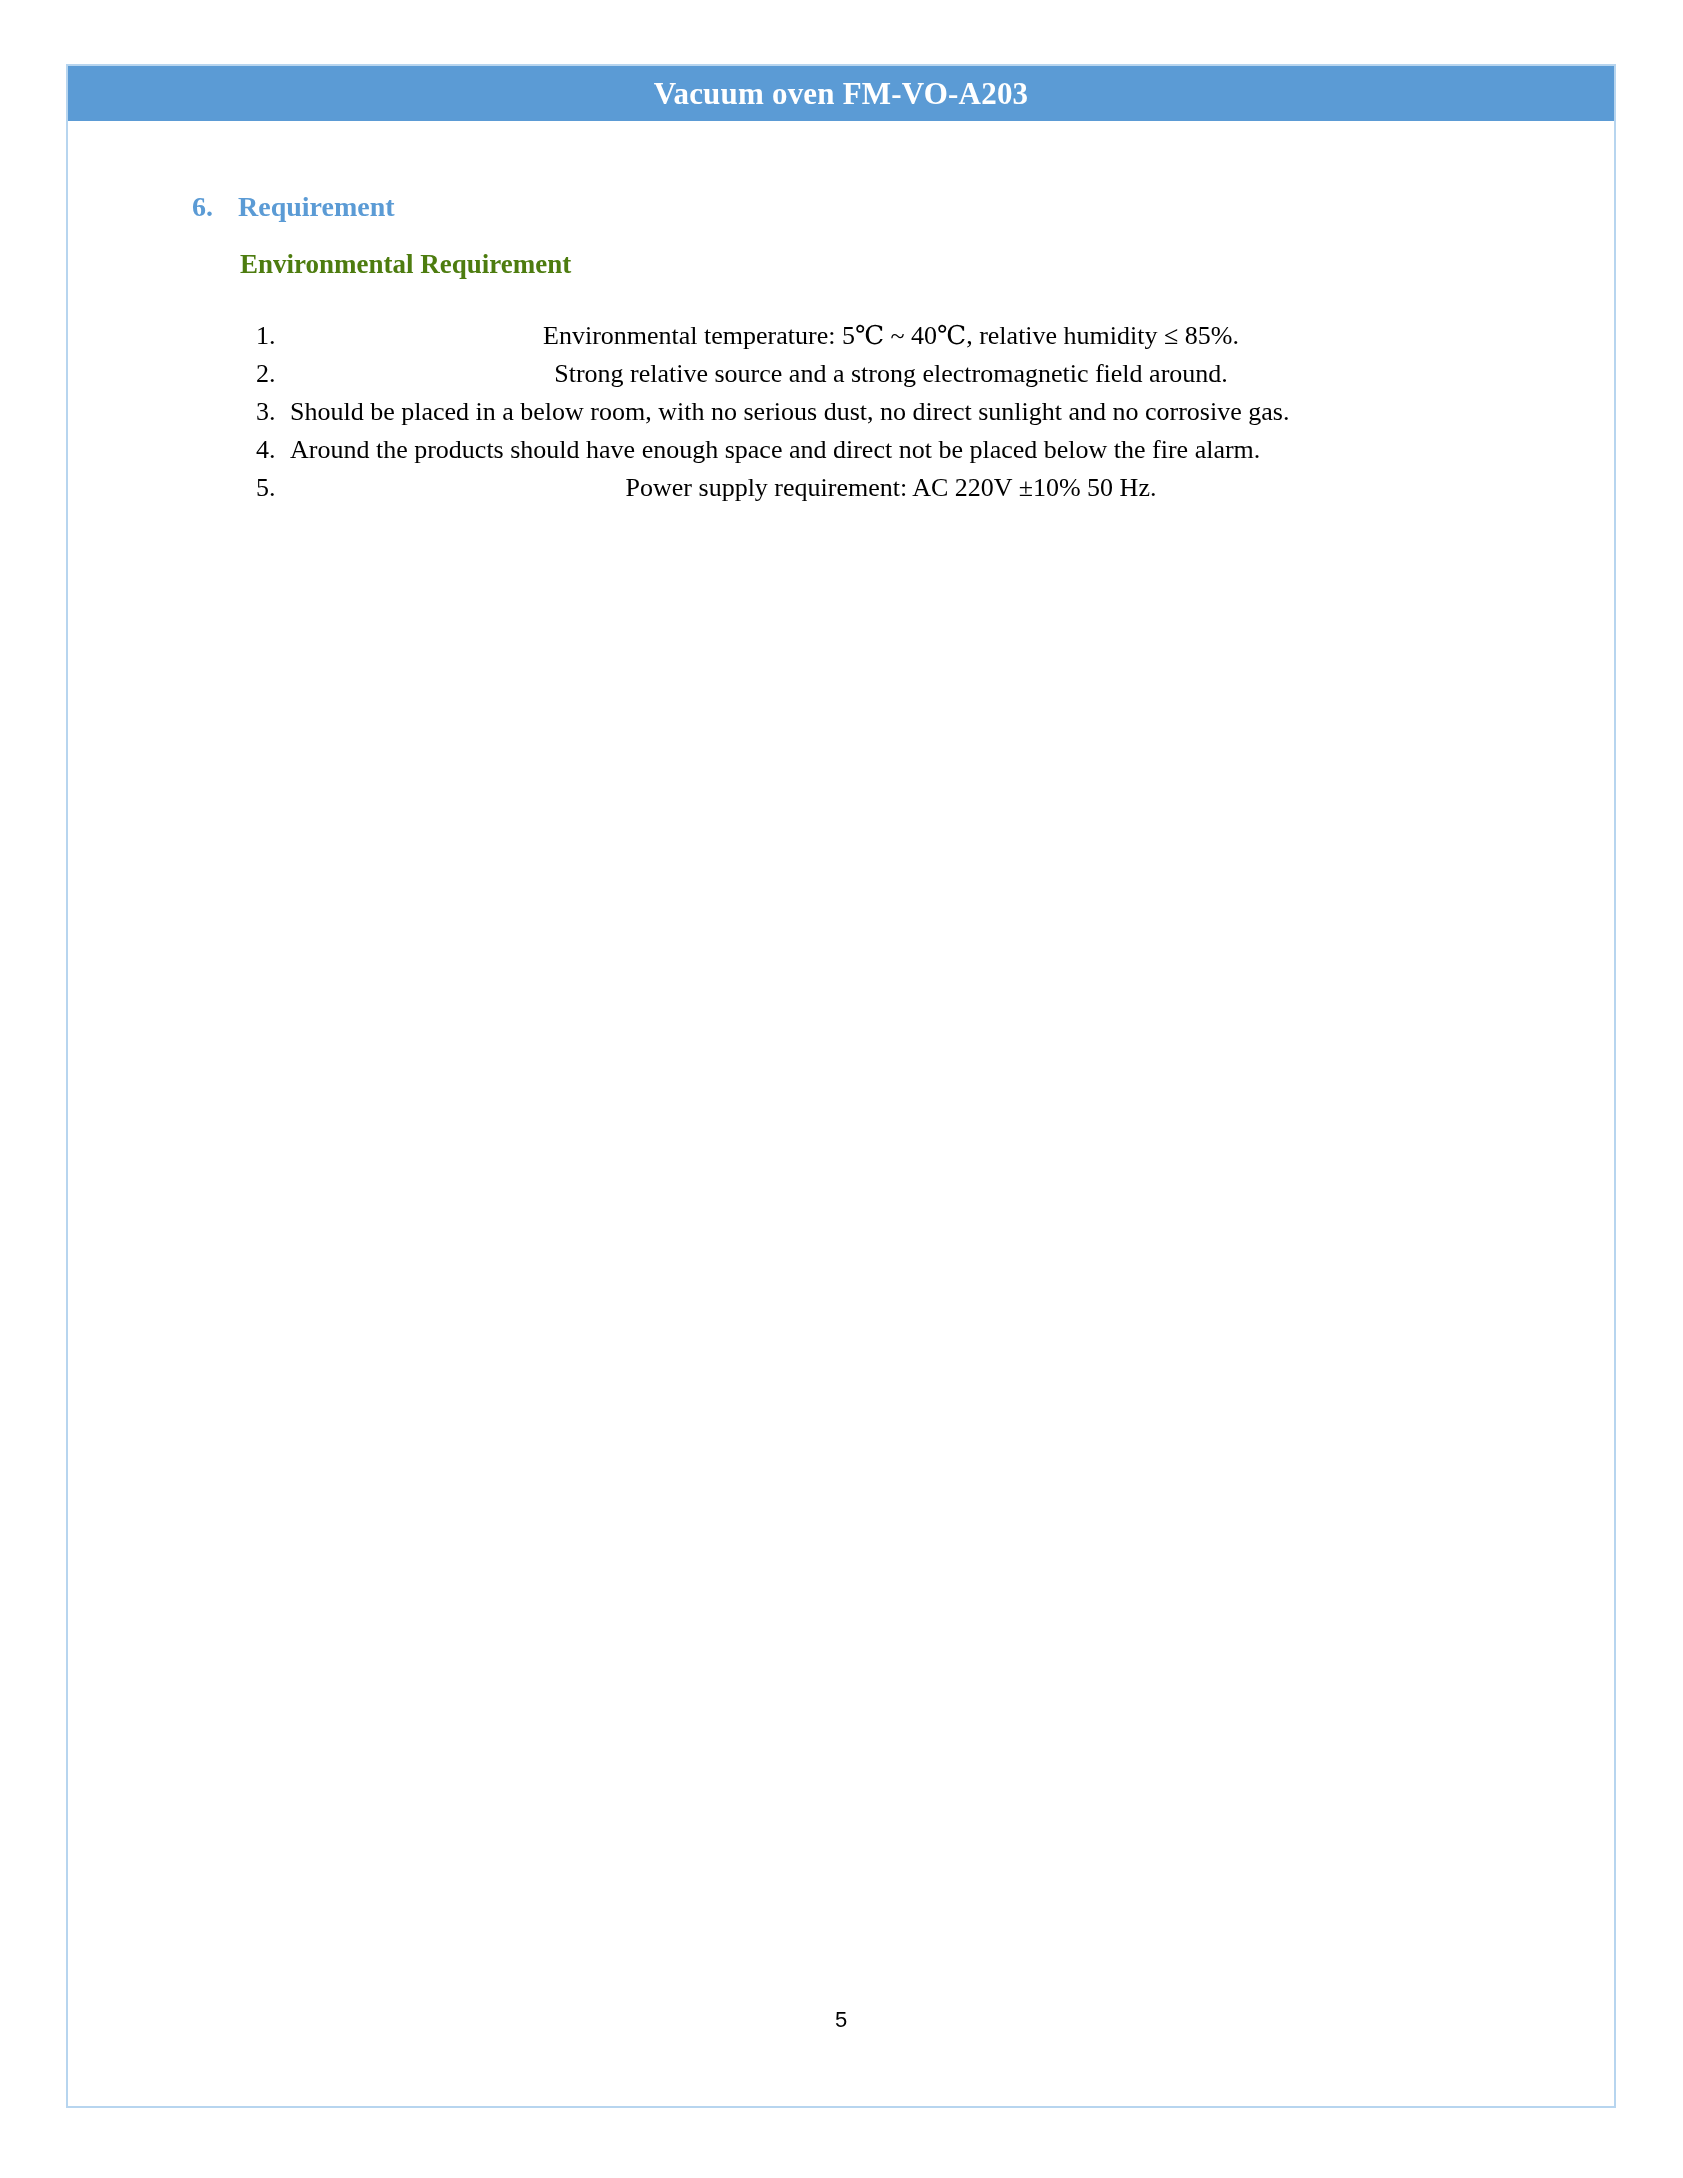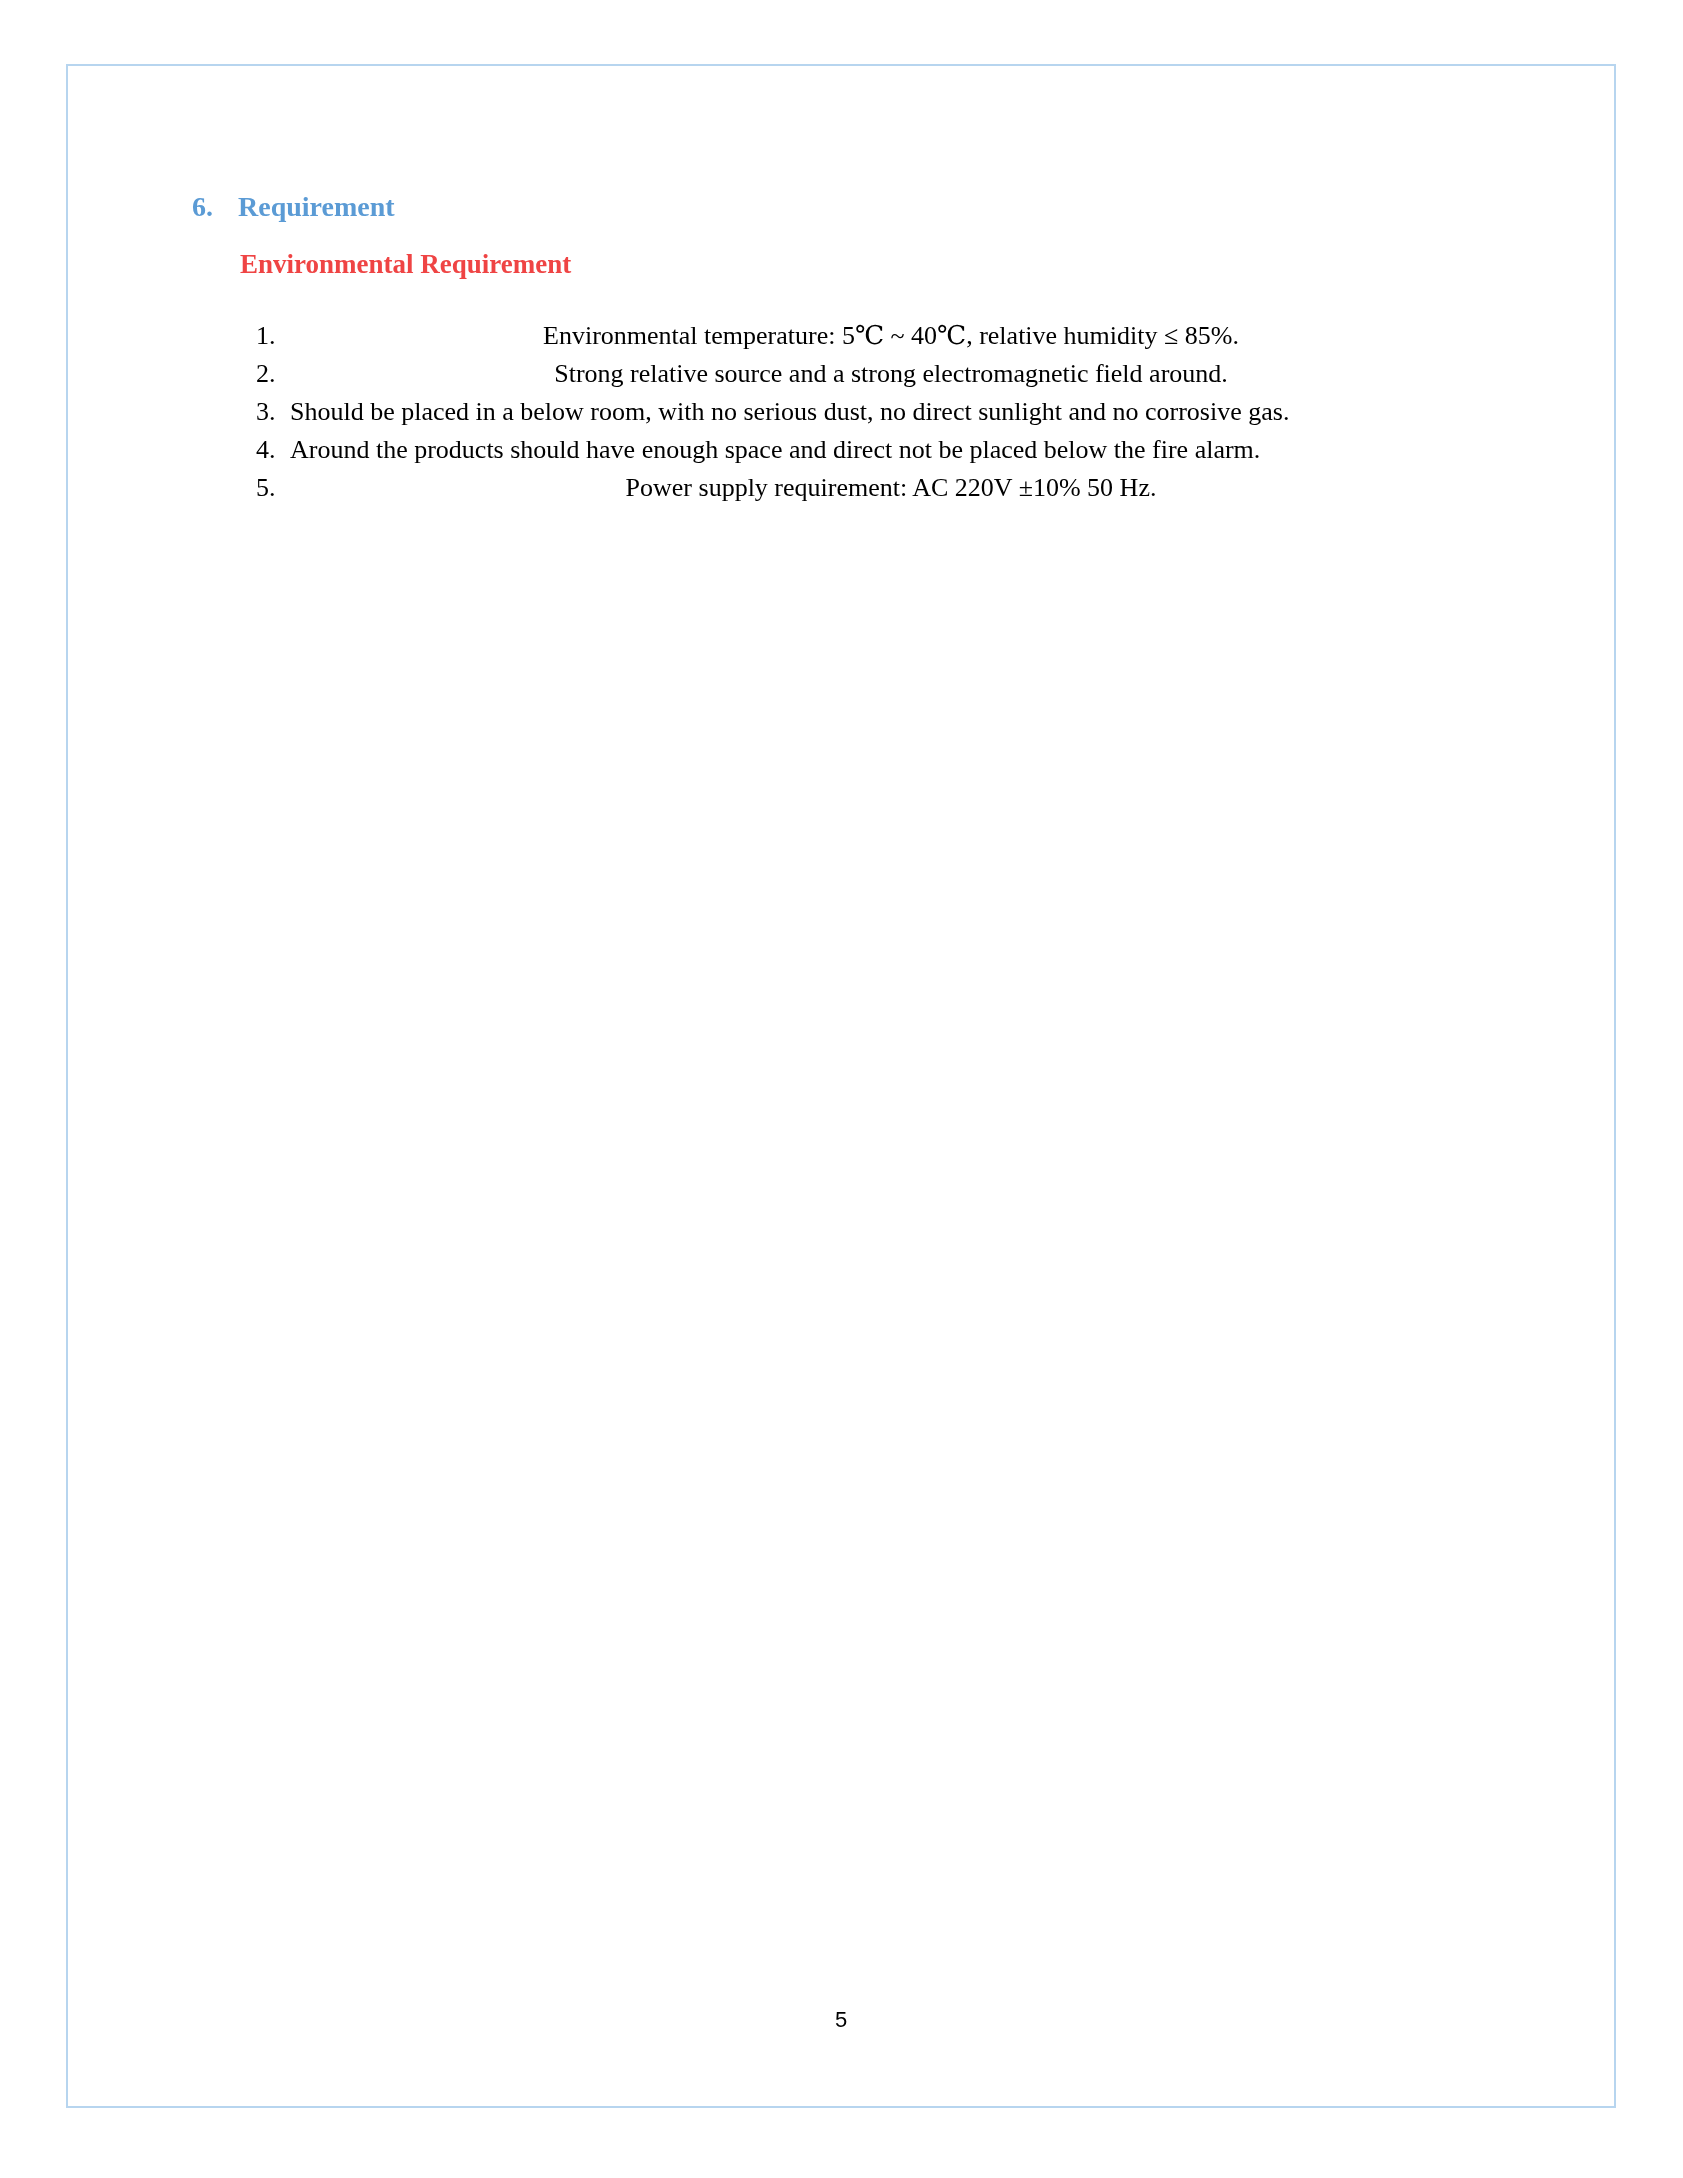--- a/index.html
+++ b/index.html
@@ -75,21 +75,21 @@
     flex: 0 0 46px;
   }
   .section-heading .sec-text {
     white-space: nowrap;
   }
 
   .sub-heading {
     position: absolute;
     left: 172px;
     top: 129px;
-    color: #ef4444;
+    color: #4d7c0f;
     font-family: "Liberation Serif", "DejaVu Serif", serif;
     font-weight: bold;
     font-size: 27px;
     line-height: 1.1;
     white-space: nowrap;
   }
 
   
   .req-list {
     position: absolute;
@@ -132,20 +132,23 @@
     font-family: "Liberation Sans", "DejaVu Sans", sans-serif;
     font-size: 22px;
     color: #000000;
   }
 </style>
 </head>
 <body>
 
 <div class="page">
 
+  <div class="header-band">
+    <div class="header-title">Vacuum oven FM-VO-A203</div>
+  </div>
 
   <div class="content">
 
     <div class="section-heading">
       <span class="sec-num">6.</span>
       <span class="sec-text">Requirement</span>
     </div>
 
     <div class="sub-heading">Environmental Requirement</div>
 

